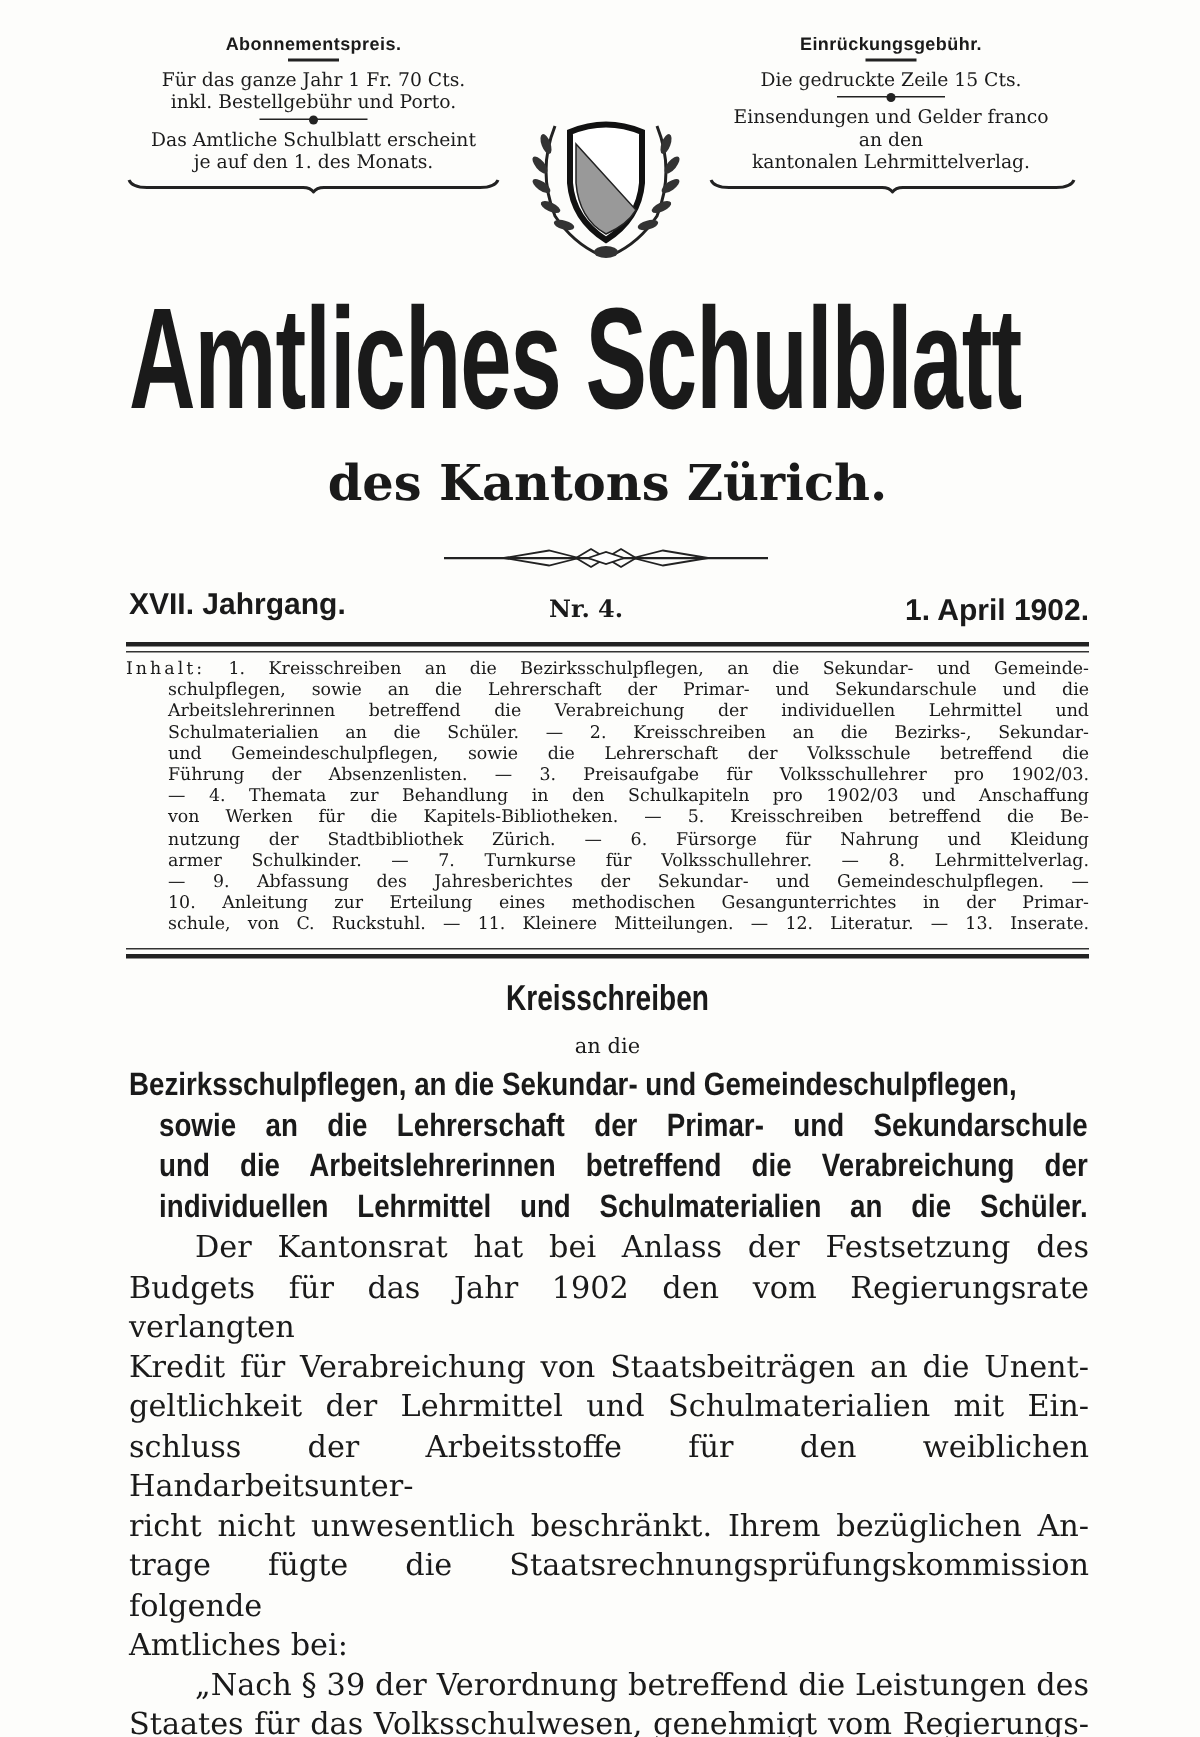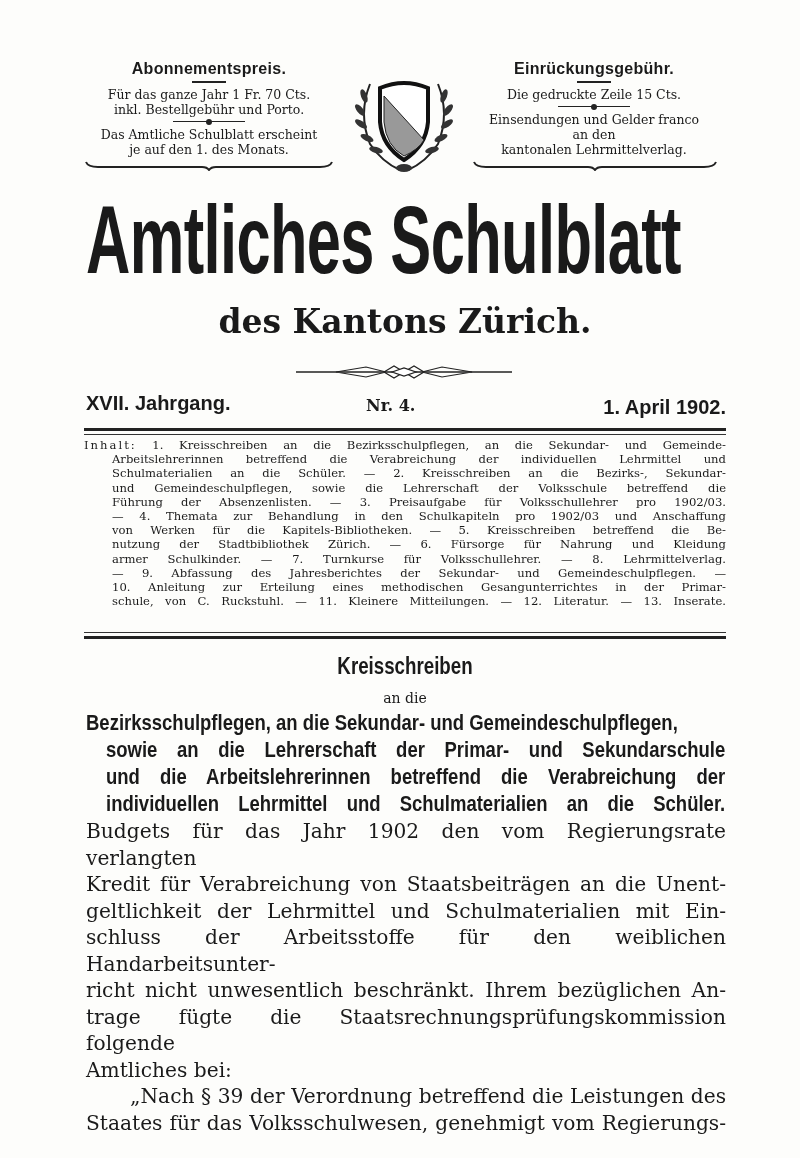--- a/index.html
+++ b/index.html
@@ -1,20 +1,20 @@
 <!DOCTYPE html>
 <html><head>
 <meta charset="utf-8">
 <style>
   html, body { margin:0; padding:0; }
   body { width:800px; height:1158px; background:#fdfdfb; color:#1a1a1a; position:relative; overflow:hidden;
          font-family:"DejaVu Serif", serif; }
   .abs { position:absolute; }
   .center { text-align:center; }
-  .hdr-title { font-family:"Liberation Sans", sans-serif; font-weight:bold; font-size:16px; letter-spacing:0.3px;margin-top:38px; }
+  .hdr-title { font-family:"Liberation Sans", sans-serif; font-weight:bold; font-size:12px; letter-spacing:0.3px; }
   .hdr-line { font-family:"DejaVu Serif", serif; font-size:12.5px; line-height:15px; font-weight:normal; }
   .short-rule { height:1.5px; background:#222; margin:3px auto 4px auto; width:34px; }
   .dot-rule { position:relative; height:6px; width:72px; margin:2px auto; }
   .dot-rule::before { content:""; position:absolute; left:0; right:0; top:2.5px; height:1px; background:#222; }
   .dot-rule::after { content:""; position:absolute; left:33px; top:0; width:6px; height:6px; border-radius:50%; background:#222; }
   .brace { height:10px; position:relative; margin-top:4px; }
   .brace svg { display:block; }
   .masthead { font-family:"Liberation Sans", sans-serif; font-weight:bold; font-size:96px; line-height:96px;
               transform:scaleX(0.64); transform-origin:left top; white-space:nowrap; letter-spacing:-1px; }
   .sub-masthead { font-family:"DejaVu Serif", serif; font-weight:bold; font-size:33px; }
@@ -105,20 +105,21 @@
 <div class="abs issue" style="left:86px; top:392px;">XVII. Jahrgang.</div>
 <div class="abs issue-serif" style="left:366px; top:396px;">Nr. 4.</div>
 <div class="abs issue" style="left:580px; top:396px; width:146px; text-align:right;">1. April 1902.</div>
 
 <div class="abs rule-thick" style="left:84px; top:428px; width:642px;"></div>
 <div class="abs rule-thin" style="left:84px; top:434px; width:642px;"></div>
 
 <div class="abs toc" style="left:84px; top:438px; width:642px;">
   <span class="justify-line"><span class="lbl">Inhalt:</span> <span>1. Kreisschreiben an die Bezirksschulpflegen, an die Sekundar- und Gemeinde-</span></span>
   <div style="padding-left:28px;">
+    <span class="justify-line">schulpflegen, sowie an die Lehrerschaft der Primar- und Sekundarschule und die</span>
     <span class="justify-line">Arbeitslehrerinnen betreffend die Verabreichung der individuellen Lehrmittel und</span>
     <span class="justify-line">Schulmaterialien an die Schüler. — 2. Kreisschreiben an die Bezirks-, Sekundar-</span>
     <span class="justify-line">und Gemeindeschulpflegen, sowie die Lehrerschaft der Volksschule betreffend die</span>
     <span class="justify-line">Führung der Absenzenlisten. — 3. Preisaufgabe für Volksschullehrer pro 1902/03.</span>
     <span class="justify-line">— 4. Themata zur Behandlung in den Schulkapiteln pro 1902/03 und Anschaffung</span>
     <span class="justify-line">von Werken für die Kapitels-Bibliotheken. — 5. Kreisschreiben betreffend die Be-</span>
     <span class="justify-line">nutzung der Stadtbibliothek Zürich. — 6. Fürsorge für Nahrung und Kleidung</span>
     <span class="justify-line">armer Schulkinder. — 7. Turnkurse für Volksschullehrer. — 8. Lehrmittelverlag.</span>
     <span class="justify-line">— 9. Abfassung des Jahresberichtes der Sekundar- und Gemeindeschulpflegen. —</span>
     <span class="justify-line">10. Anleitung zur Erteilung eines methodischen Gesangunterrichtes in der Primar-</span>
@@ -136,20 +137,21 @@
 <div class="abs art-sub" style="left:86px; top:710px; width:640px; transform:scaleX(0.86); transform-origin:left top; width:744px;">
   <span class="line">Bezirksschulpflegen, an die Sekundar- und Gemeindeschulpflegen,</span>
 </div>
 <div class="abs art-sub" style="left:106px; top:737px; width:720px; transform:scaleX(0.86); transform-origin:left top;">
   <span class="justify-line">sowie an die Lehrerschaft der Primar- und Sekundarschule</span>
   <span class="justify-line">und die Arbeitslehrerinnen betreffend die Verabreichung der</span>
   <span class="justify-line">individuellen Lehrmittel und Schulmaterialien an die Schüler.</span>
 </div>
 
 <div class="abs body-text" style="left:86px; top:818px; width:640px;">
+  <span class="justify-line" style="padding-left:44px;">Der Kantonsrat hat bei Anlass der Festsetzung des</span>
   <span class="justify-line">Budgets für das Jahr 1902 den vom Regierungsrate verlangten</span>
   <span class="justify-line">Kredit für Verabreichung von Staatsbeiträgen an die Unent-</span>
   <span class="justify-line">geltlichkeit der Lehrmittel und Schulmaterialien mit Ein-</span>
   <span class="justify-line">schluss der Arbeitsstoffe für den weiblichen Handarbeitsunter-</span>
   <span class="justify-line">richt nicht unwesentlich beschränkt. Ihrem bezüglichen An-</span>
   <span class="justify-line">trage fügte die Staatsrechnungsprüfungskommission folgende</span>
   <span class="line">Amtliches bei:</span>
   <span class="justify-line" style="padding-left:44px;">„Nach § 39 der Verordnung betreffend die Leistungen des</span>
   <span class="justify-line">Staates für das Volksschulwesen, genehmigt vom Regierungs-</span>
 

